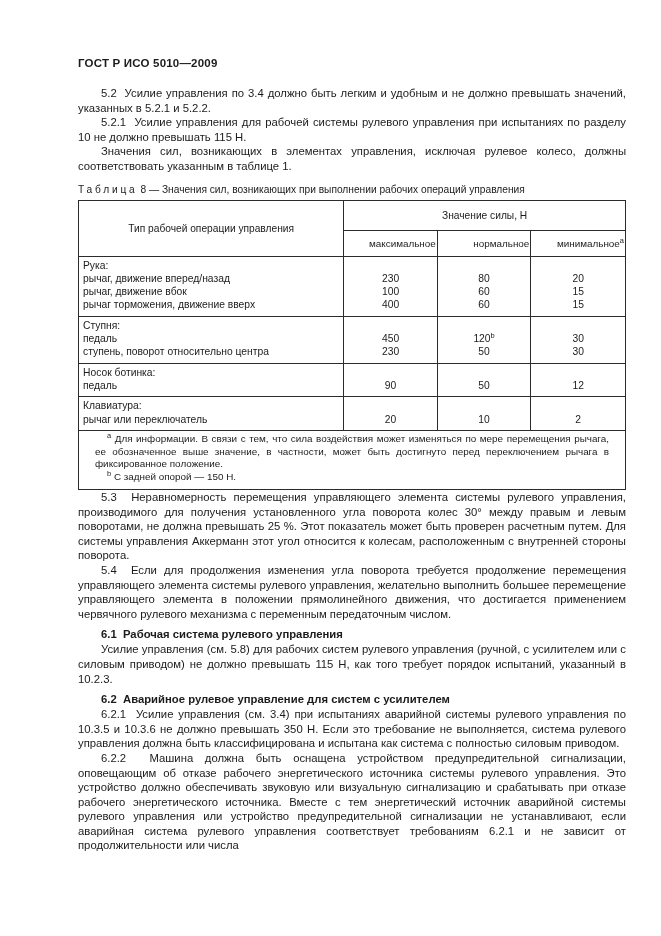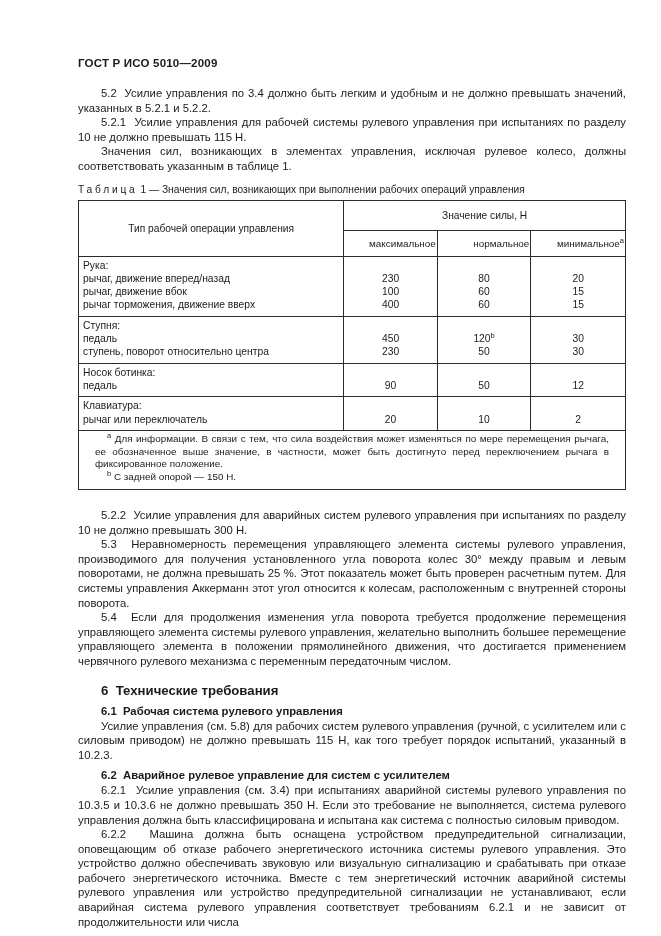--- a/index.html
+++ b/index.html
@@ -45,21 +45,21 @@
 
 <div class="page">
   <div class="content">
 
     <div class="doc-header">ГОСТ Р ИСО 5010—2009</div>
 
     <p class="para mt-first">5.2&nbsp; Усилие управления по 3.4 должно быть легким и удобным и не должно превышать значений, указанных в 5.2.1 и 5.2.2.</p>
     <p class="para">5.2.1&nbsp; Усилие управления для рабочей системы рулевого управления при испытаниях по разделу 10 не должно превышать 115 Н.</p>
     <p class="para">Значения сил, возникающих в элементах управления, исключая рулевое колесо, должны соответствовать указанным в таблице 1.</p>
 
-    <p class="caption"><span class="cap-word">Таблица</span> <span>1 — Значения сил, возникающих при выполнении рабочих операций управления</span></p>
+    <p class="caption"><span class="cap-word">Таблица</span> <span>8 — Значения сил, возникающих при выполнении рабочих операций управления</span></p>
 
     <table class="forces">
       <colgroup>
         <col style="width:48.5%">
           <col style="width:17.1%">
           <col style="width:17.1%">
           <col style="width:17.3%">
       </colgroup>
       <tbody id="tbody">
         <tr>
@@ -157,25 +157,23 @@
           </tr>
           <tr>
             <td class="fn-cell" colspan="4">
               <div class="fn"><sup>a</sup> Для информации. В связи с тем, что сила воздействия может изменяться по мере перемещения рычага, ее обозначенное выше значение, в частности, может быть достигнуто перед переключением рычага в фиксированное положение.</div>
               <div class="fn"><sup>b</sup> С задней опорой — 150 Н.</div>
             </td>
           </tr>
         </tbody>
     </table>
 
-    <p class="para mt-after-table">5.2.2&nbsp; Усилие управления для аварийных систем рулевого управления при испытаниях по разделу 10 не должно превышать 300 Н.</p>
     <p class="para">5.3&nbsp; Неравномерность перемещения управляющего элемента системы рулевого управления, производимого для получения установленного угла поворота колес 30° между правым и левым поворотами, не должна превышать 25 %. Этот показатель может быть проверен расчетным путем. Для системы управления Аккерманн этот угол относится к колесам, расположенным с внутренней стороны поворота.</p>
     <p class="para">5.4&nbsp; Если для продолжения изменения угла поворота требуется продолжение перемещения управляющего элемента системы рулевого управления, желательно выполнить большее перемещение управляющего элемента в положении прямолинейного движения, что достигается применением червячного рулевого механизма с переменным передаточным числом.</p>
 
-    <h2 class="h-section">6&nbsp; Технические требования</h2>
     <h3 class="h-sub">6.1&nbsp; Рабочая система рулевого управления</h3>
     <p class="para">Усилие управления (см. 5.8) для рабочих систем рулевого управления (ручной, с усилителем или с силовым приводом) не должно превышать 115 Н, как того требует порядок испытаний, указанный в 10.2.3.</p>
     <h3 class="h-sub">6.2&nbsp; Аварийное рулевое управление для систем с усилителем</h3>
     <p class="para">6.2.1&nbsp; Усилие управления (см. 3.4) при испытаниях аварийной системы рулевого управления по 10.3.5 и 10.3.6 не должно превышать 350 Н. Если это требование не выполняется, система рулевого управления должна быть классифицирована и испытана как система с полностью силовым приводом.</p>
     <p class="para">6.2.2&nbsp; Машина должна быть оснащена устройством предупредительной сигнализации, оповещающим об отказе рабочего энергетического источника системы рулевого управления. Это устройство должно обеспечивать звуковую или визуальную сигнализацию и срабатывать при отказе рабочего энергетического источника. Вместе с тем энергетический источник аварийной системы рулевого управления или устройство предупредительной сигнализации не устанавливают, если аварийная система рулевого управления соответствует требованиям 6.2.1 и не зависит от продолжительности или числа</p>
 
   </div>
 </div>
 
 </body></html>

